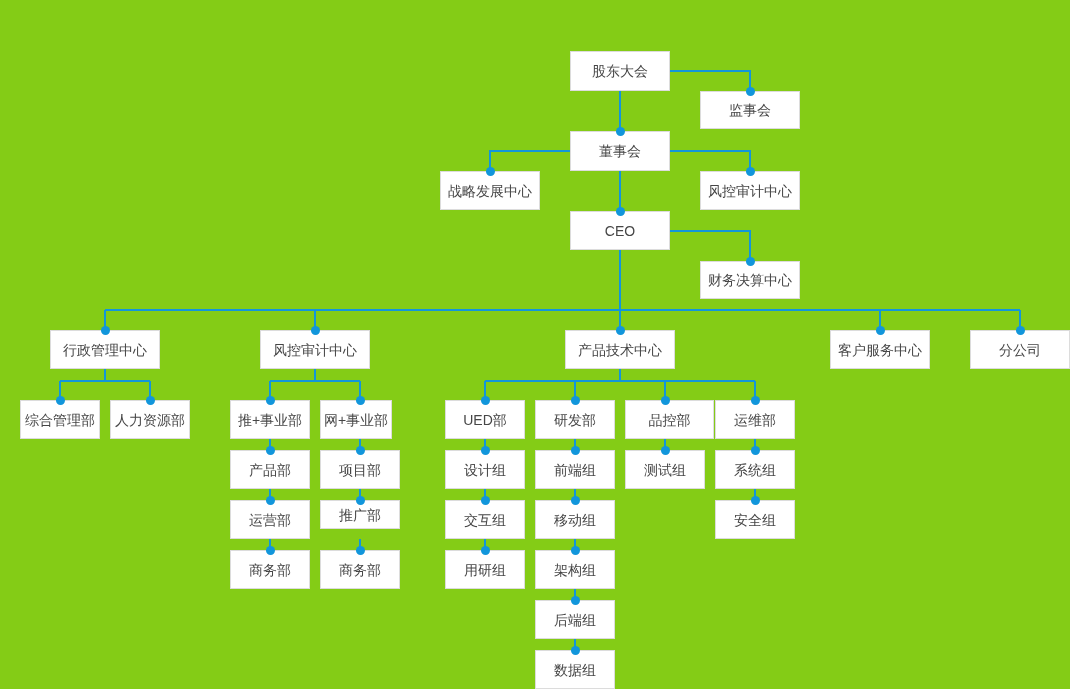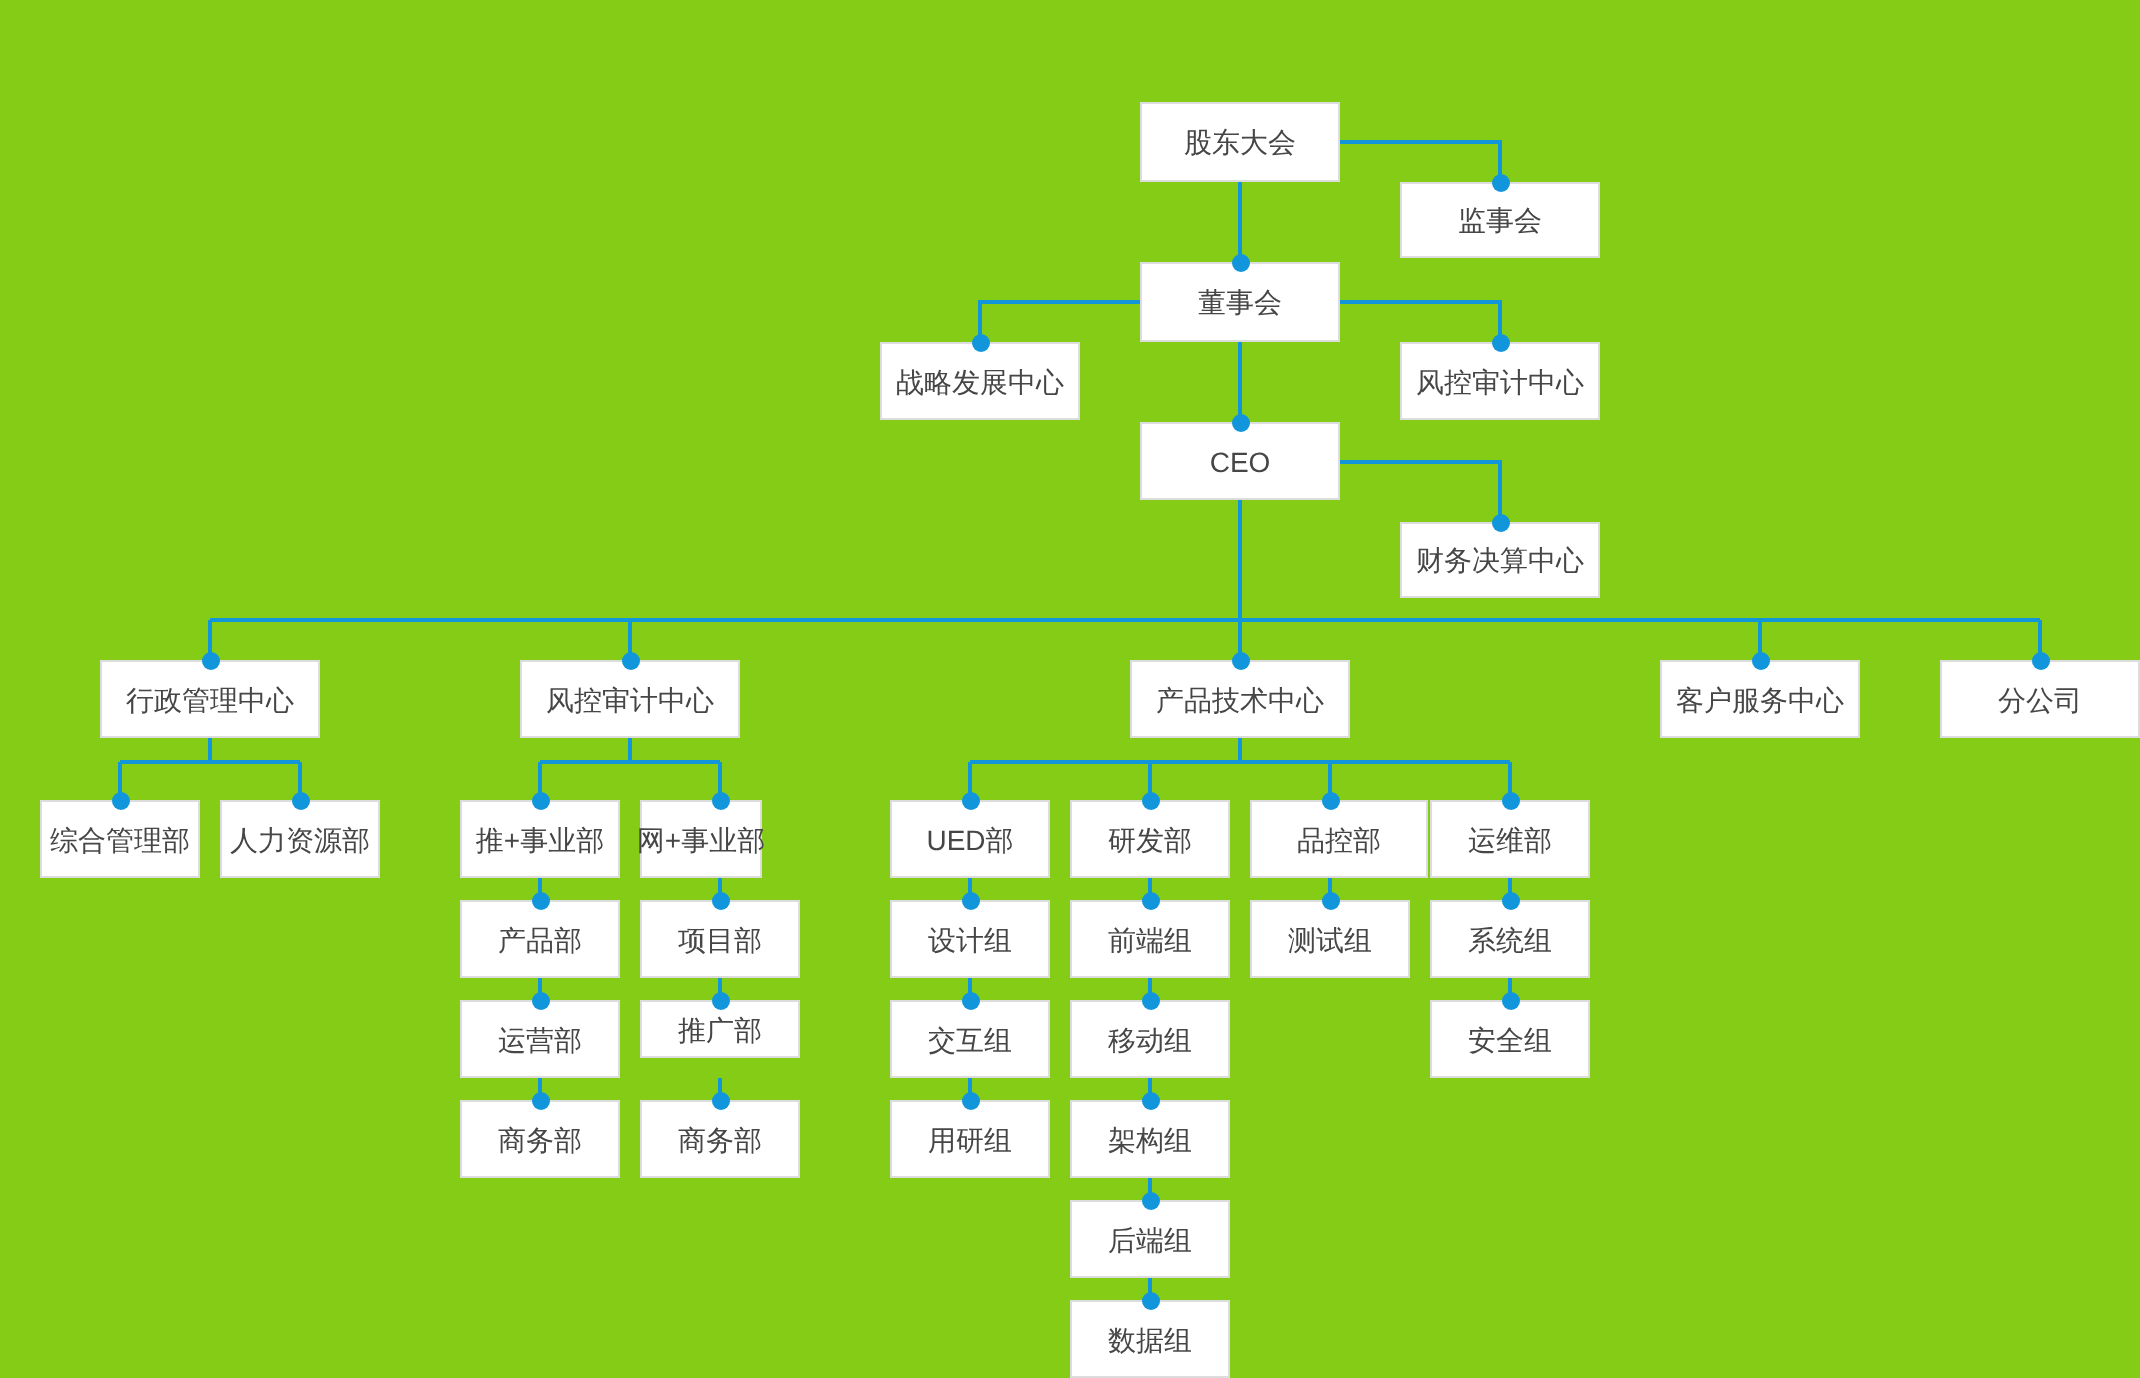--- a/index.html
+++ b/index.html
@@ -110,21 +110,21 @@
     <div class="node" style="left: 260px; top: 330px; width: 110px; height: 39px; border-color: rgb(220, 220, 220); color: rgb(70, 70, 70);">风控审计中心</div>
     <div class="node" style="left: 565px; top: 330px; width: 110px; height: 39px; border-color: rgb(220, 220, 220); color: rgb(70, 70, 70);">产品技术中心</div>
     <div class="node" style="left: 830px; top: 330px; width: 100px; height: 39px; border-color: rgb(220, 220, 220); color: rgb(70, 70, 70);">客户服务中心</div>
     <div class="node" style="left: 970px; top: 330px; width: 100px; height: 39px; border-color: rgb(220, 220, 220); color: rgb(70, 70, 70);">分公司</div>
     <div class="node" style="left: 20px; top: 400px; width: 80px; height: 39px; border-color: rgb(220, 220, 220); color: rgb(70, 70, 70);">综合管理部</div>
     <div class="node" style="left: 110px; top: 400px; width: 80px; height: 39px; border-color: rgb(220, 220, 220); color: rgb(70, 70, 70);">人力资源部</div>
     <div class="node" style="left: 230px; top: 400px; width: 80px; height: 39px; border-color: rgb(220, 220, 220); color: rgb(70, 70, 70);">推+事业部</div>
     <div class="node" style="left: 230px; top: 450px; width: 80px; height: 39px; border-color: rgb(220, 220, 220); color: rgb(70, 70, 70);">产品部</div>
     <div class="node" style="left: 230px; top: 500px; width: 80px; height: 39px; border-color: rgb(220, 220, 220); color: rgb(70, 70, 70);">运营部</div>
     <div class="node" style="left: 230px; top: 550px; width: 80px; height: 39px; border-color: rgb(220, 220, 220); color: rgb(70, 70, 70);">商务部</div>
-    <div class="node" style="left: 320px; top: 400px; width: 61px; height: 39px; border-color: rgb(220, 220, 220); color: rgb(70, 70, 70);">网+事业部</div>
+    <div class="node" style="left: 320px; top: 400px; width: 72px; height: 39px; border-color: rgb(220, 220, 220); color: rgb(70, 70, 70);">网+事业部</div>
     <div class="node" style="left: 320px; top: 450px; width: 80px; height: 39px; border-color: rgb(220, 220, 220); color: rgb(70, 70, 70);">项目部</div>
     <div class="node" style="left: 320px; top: 500px; width: 80px; height: 29px; border-color: rgb(220, 220, 220); color: rgb(70, 70, 70);">推广部</div>
     <div class="node" style="left: 320px; top: 550px; width: 80px; height: 39px; border-color: rgb(220, 220, 220); color: rgb(70, 70, 70);">商务部</div>
     <div class="node" style="left: 445px; top: 400px; width: 80px; height: 39px; border-color: rgb(220, 220, 220); color: rgb(70, 70, 70);">UED部</div>
     <div class="node" style="left: 445px; top: 450px; width: 80px; height: 39px; border-color: rgb(220, 220, 220); color: rgb(70, 70, 70);">设计组</div>
     <div class="node" style="left: 445px; top: 500px; width: 80px; height: 39px; border-color: rgb(220, 220, 220); color: rgb(70, 70, 70); text-align: right;">交互组</div>
     <div class="node" style="left: 445px; top: 550px; width: 80px; height: 39px; border-color: rgb(220, 220, 220); color: rgb(70, 70, 70);">用研组</div>
     <div class="node" style="left: 535px; top: 400px; width: 80px; height: 39px; border-color: rgb(220, 220, 220); color: rgb(70, 70, 70);">研发部</div>
     <div class="node" style="left: 535px; top: 450px; width: 80px; height: 39px; border-color: rgb(220, 220, 220); color: rgb(70, 70, 70);">前端组</div>
     <div class="node" style="left: 535px; top: 500px; width: 80px; height: 39px; border-color: rgb(220, 220, 220); color: rgb(70, 70, 70);">移动组</div>

